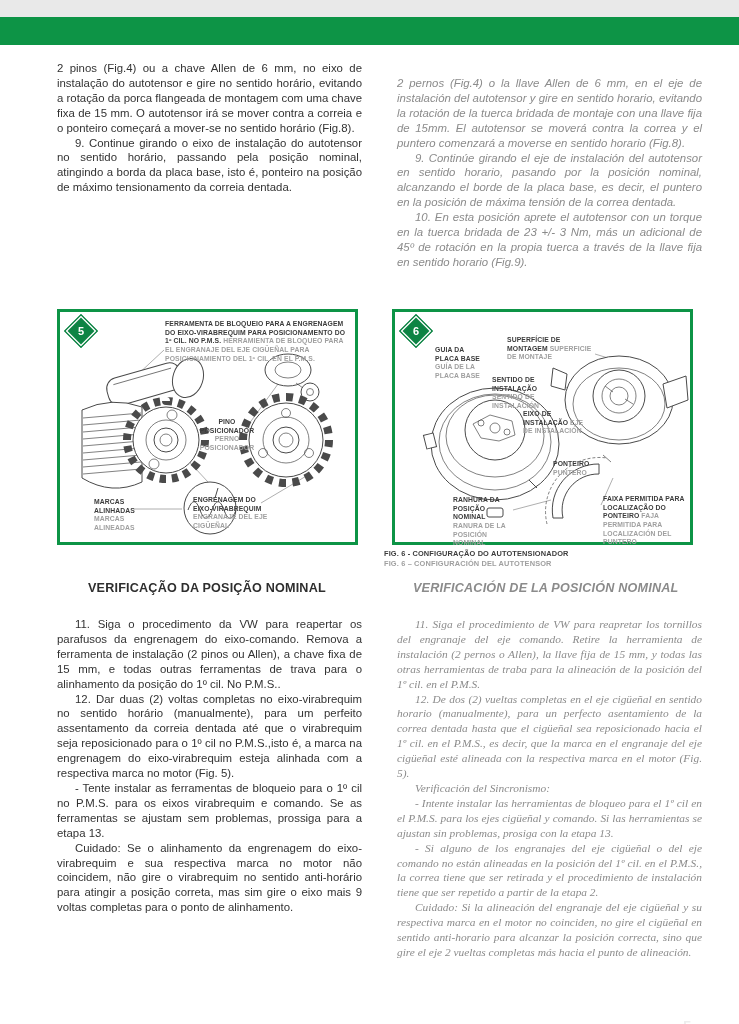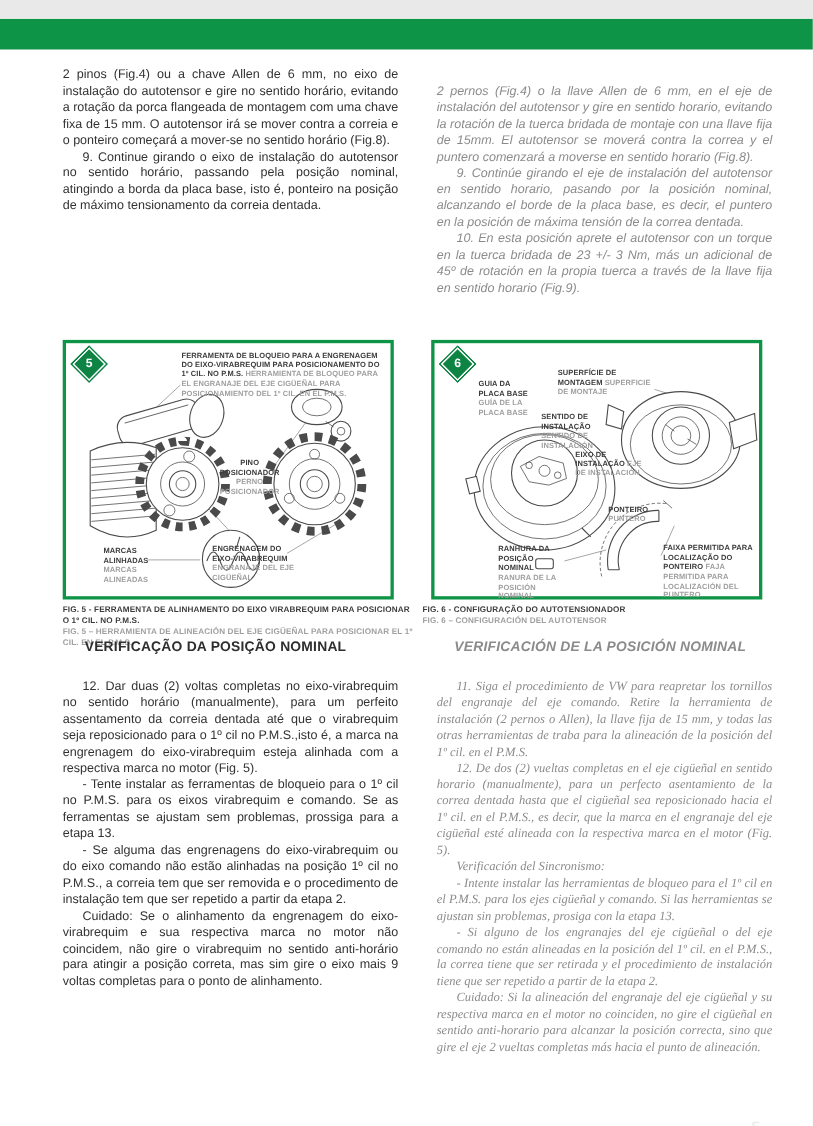--- a/index.html
+++ b/index.html
@@ -14,21 +14,21 @@
   .col p{margin:0;text-indent:18px;}
   .col p.noindent{text-indent:0;}
   .pt-text{color:#323232;}
   .es-text{color:#8b8b8b;font-style:italic;}
   .col-top-left{left:57px;top:44px;}
   .col-top-right{left:397px;top:59px;}
   .col-bot-left{left:57px;top:600px;}
   .col-bot-right{left:397px;top:600px;font-family:Liberation Serif, serif;}
 
   .heading{position:absolute;width:305px;font-size:12.6px;font-weight:bold;letter-spacing:.2px;}
-  .heading-left{left:57px;top:564px;color:#2e2e2e;padding-left:20px;box-sizing:border-box;}
+  .heading-left{left:68px;top:564px;color:#2e2e2e;padding-left:20px;box-sizing:border-box;}
   .heading-right{left:397px;top:564px;color:#8b8b8b;font-style:italic;padding-left:16px;box-sizing:border-box;}
 
   
   .figbox{position:absolute;top:292px;width:301px;height:236px;border:3px solid #0d9446;box-sizing:border-box;background:#fff;}
   .figbox.f5{left:57px;}
   .figbox.f6{left:392px;}
   .fig-svg{position:absolute;left:0;top:0;width:295px;height:230px;}
 
   .diamond{position:absolute;left:9px;top:7px;width:22px;height:22px;background:#0d8444;
     transform:rotate(45deg);box-shadow:inset 0 0 0 1.5px #ffffff;border:1.5px solid #0d8444;}
@@ -143,24 +143,20 @@
     <div class="flabel" style="left:34px;top:186px;width:50px;">
       <span class="pt">MARCAS ALINHADAS</span>
       <span class="es">MARCAS ALINEADAS</span>
     </div>
     <div class="flabel" style="left:133px;top:184px;width:80px;">
       <span class="pt">ENGRENAGEM DO EIXO-VIRABREQUIM</span>
       <span class="es">ENGRANAJE DEL EJE CIGÜEÑAL</span>
     </div>
   </div>
 
-  <div class="caption caption-f5">
-    <span class="pt">FIG. 5 -  FERRAMENTA DE ALINHAMENTO DO EIXO VIRABREQUIM  PARA POSICIONAR O 1º CIL. NO P.M.S.</span>
-    <span class="es">FIG. 5 – HERRAMIENTA DE ALINEACIÓN DEL EJE CIGÜEÑAL PARA POSICIONAR EL 1º CIL. EN EL P.M.S.</span>
-  </div>
 
   <div class="figbox f6">
     <svg class="fig-svg" viewBox="0 0 295 230">
 
       <line class="leader" x1="58" y1="102" x2="42" y2="126"></line>
       <line class="leader" x1="200" y1="42" x2="226" y2="50"></line>
       <line class="leader" x1="96" y1="80" x2="72" y2="100"></line>
       <line class="leader" x1="168" y1="76" x2="200" y2="70"></line>
       <line class="leader" x1="126" y1="110" x2="108" y2="114"></line>
       <line class="leader" x1="155" y1="156" x2="138" y2="168"></line>
@@ -233,23 +229,23 @@
 
   <div class="caption caption-f6">
     <span class="pt">FIG. 6 -  CONFIGURAÇÃO  DO  AUTOTENSIONADOR</span>
     <span class="es">FIG. 6 – CONFIGURACIÓN DEL AUTOTENSOR</span>
   </div>
 
   <div class="heading heading-left">VERIFICAÇÃO DA POSIÇÃO NOMINAL</div>
   <div class="heading heading-right">VERIFICACIÓN DE LA POSICIÓN NOMINAL</div>
 
   <div class="col col-bot-left pt-text">
+    <p>11. Siga o procedimento da VW para reapertar os parafusos da engrenagem do eixo-comando. Remova a ferramenta de instalação (2 pinos ou Allen), a chave fixa de 15 mm, e todas outras ferramentas de trava para o alinhamento da posição do 1º cil. No P.M.S..</p>
     <p>12. Dar duas (2) voltas completas no eixo-virabrequim no sentido horário (manualmente),  para um perfeito assentamento da correia dentada até que o virabrequim seja reposicionado para o 1º cil no P.M.S.,isto é, a marca na engrenagem do eixo-virabrequim esteja alinhada com a respectiva marca no motor  (Fig. 5).</p>
     <p>- Tente instalar as ferramentas de bloqueio para o 1º cil no P.M.S. para os eixos virabrequim e comando. Se as ferramentas se ajustam sem problemas, prossiga para a etapa 13.</p>
-    <p>- Se alguma das engrenagens do eixo-virabrequim ou do eixo comando não estão alinhadas na posição 1º cil no P.M.S., a correia tem que ser removida e o procedimento de instalação tem que ser repetido a partir da etapa 2.</p>
     <p>Cuidado: Se o alinhamento da engrenagem do eixo-virabrequim e sua respectiva marca no motor não coincidem, não gire o virabrequim no sentido anti-horário para atingir a posição correta, mas sim gire o eixo mais 9 voltas completas para o ponto de alinhamento.</p>
   </div>
 
   <div class="col col-bot-right es-text">
     <p>11. Siga el procedimiento de VW para reapretar los tornillos del engranaje del eje comando. Retire la herramienta de instalación (2 pernos o Allen), la llave fija de 15 mm, y todas las otras herramientas de traba para la alineación de la posición del 1º cil. en el P.M.S.</p>
     <p>12. De dos (2) vueltas completas en el eje cigüeñal en sentido horario (manualmente), para un perfecto asentamiento de la correa dentada hasta que el cigüeñal sea reposicionado hacia el 1º cil. en el P.M.S., es decir, que la marca en el engranaje del eje cigüeñal esté alineada con la respectiva marca en el motor (Fig. 5).</p>
     <p>Verificación del Sincronismo:</p>
     <p>- Intente instalar las herramientas de bloqueo para el 1º cil en el P.M.S. para los ejes cigüeñal y comando. Si las herramientas se ajustan sin problemas, prosiga con la etapa 13.</p>
     <p>- Si alguno de los engranajes del eje cigüeñal o del eje comando no están alineadas en la posición del 1º cil. en el P.M.S., la correa tiene que ser retirada y el procedimiento de instalación tiene que ser repetido a partir de la etapa 2.</p>
     <p>Cuidado: Si la alineación del engranaje del eje cigüeñal y su respectiva marca en el motor no coinciden, no gire el cigüeñal en sentido anti-horario para alcanzar la posición correcta, sino que gire el eje 2 vueltas completas más hacia el punto de alineación.</p>

